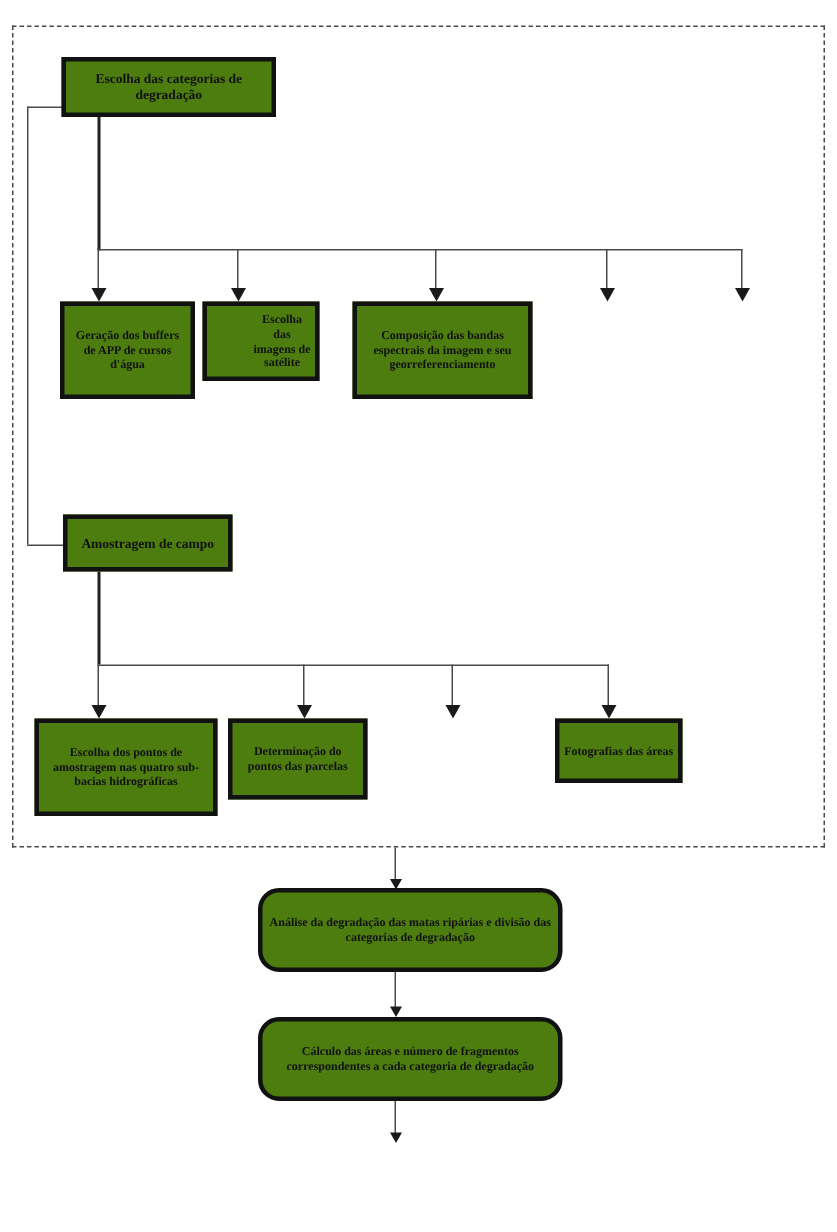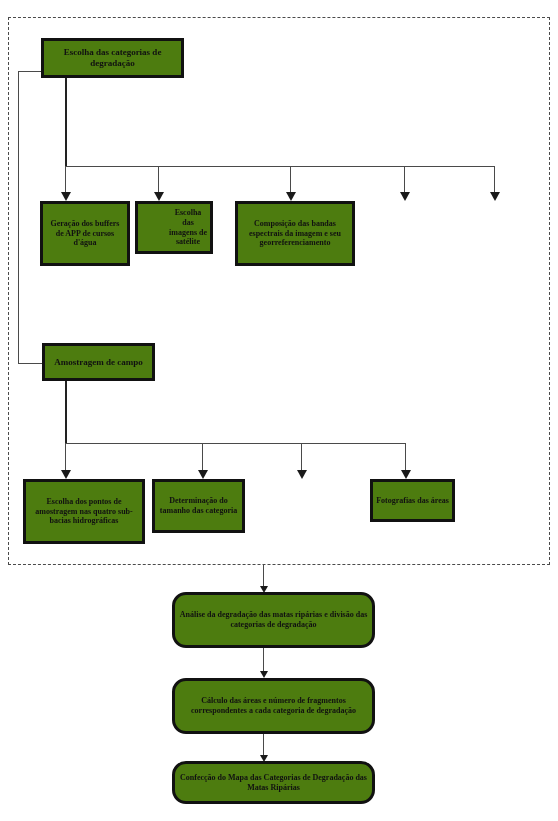--- a/index.html
+++ b/index.html
@@ -171,21 +171,21 @@
   <div class="arrowhead" style="left:297px; top:470px;"></div>
 
   <div class="vline" style="left:405px; top:443px; height:30px;"></div>
   <div class="arrowhead" style="left:401px; top:470px;"></div>
 
   <div class="node" style="left:23px; top:479px; width:122px; height:65px; font-size:8px;">
     <span class="txt">Escolha dos pontos de amostragem nas quatro sub-bacias hidrográficas</span>
   </div>
 
   <div class="node" style="left:152px; top:479px; width:93px; height:54px; font-size:8px;">
-    <span class="txt">Determinação do tamanho das categoria</span>
+    <span class="txt">Determinação do pontos das parcelas</span>
   </div>
 
 
   <div class="node" style="left:370px; top:479px; width:85px; height:43px; font-size:8px;">
     <span class="txt">Fotografias das áreas</span>
   </div>
 
   <div class="vline" style="left:263px; top:565px; height:24px;"></div>
   <div class="arrowhead small" style="left:260px; top:586px;"></div>
 
@@ -196,19 +196,16 @@
   <div class="vline" style="left:263px; top:648px; height:26px;"></div>
   <div class="arrowhead small" style="left:260px; top:671px;"></div>
 
   <div class="node rounded" style="left:172px; top:678px; width:203px; height:56px; font-size:8px;">
     <span class="txt">Cálculo das áreas e número de fragmentos correspondentes a cada categoria de degradação</span>
   </div>
 
   <div class="vline" style="left:263px; top:734px; height:24px;"></div>
   <div class="arrowhead small" style="left:260px; top:755px;"></div>
 
-  <div class="node rounded" style="left:172px; top:761px; width:203px; height:43px; font-size:8px;">
-    <span class="txt">Confecção do Mapa das Categorias de Degradação das Matas Ripárias</span>
-  </div>
 
   <div id="caption"></div>
 
 </div>
 
 </body></html>

